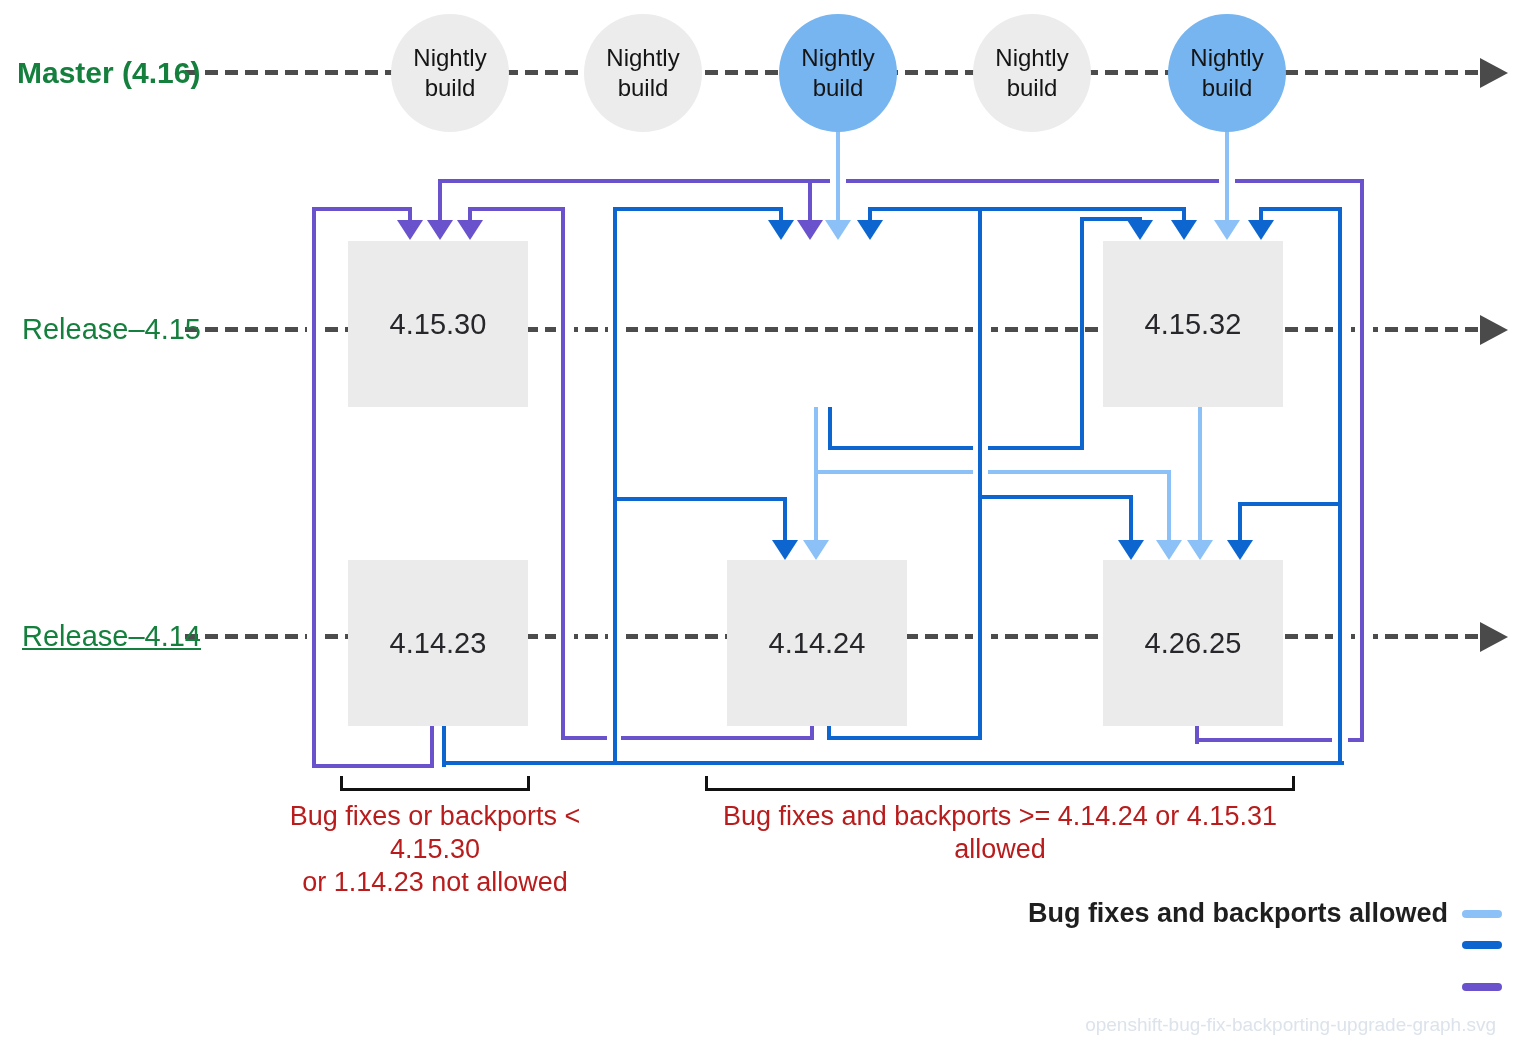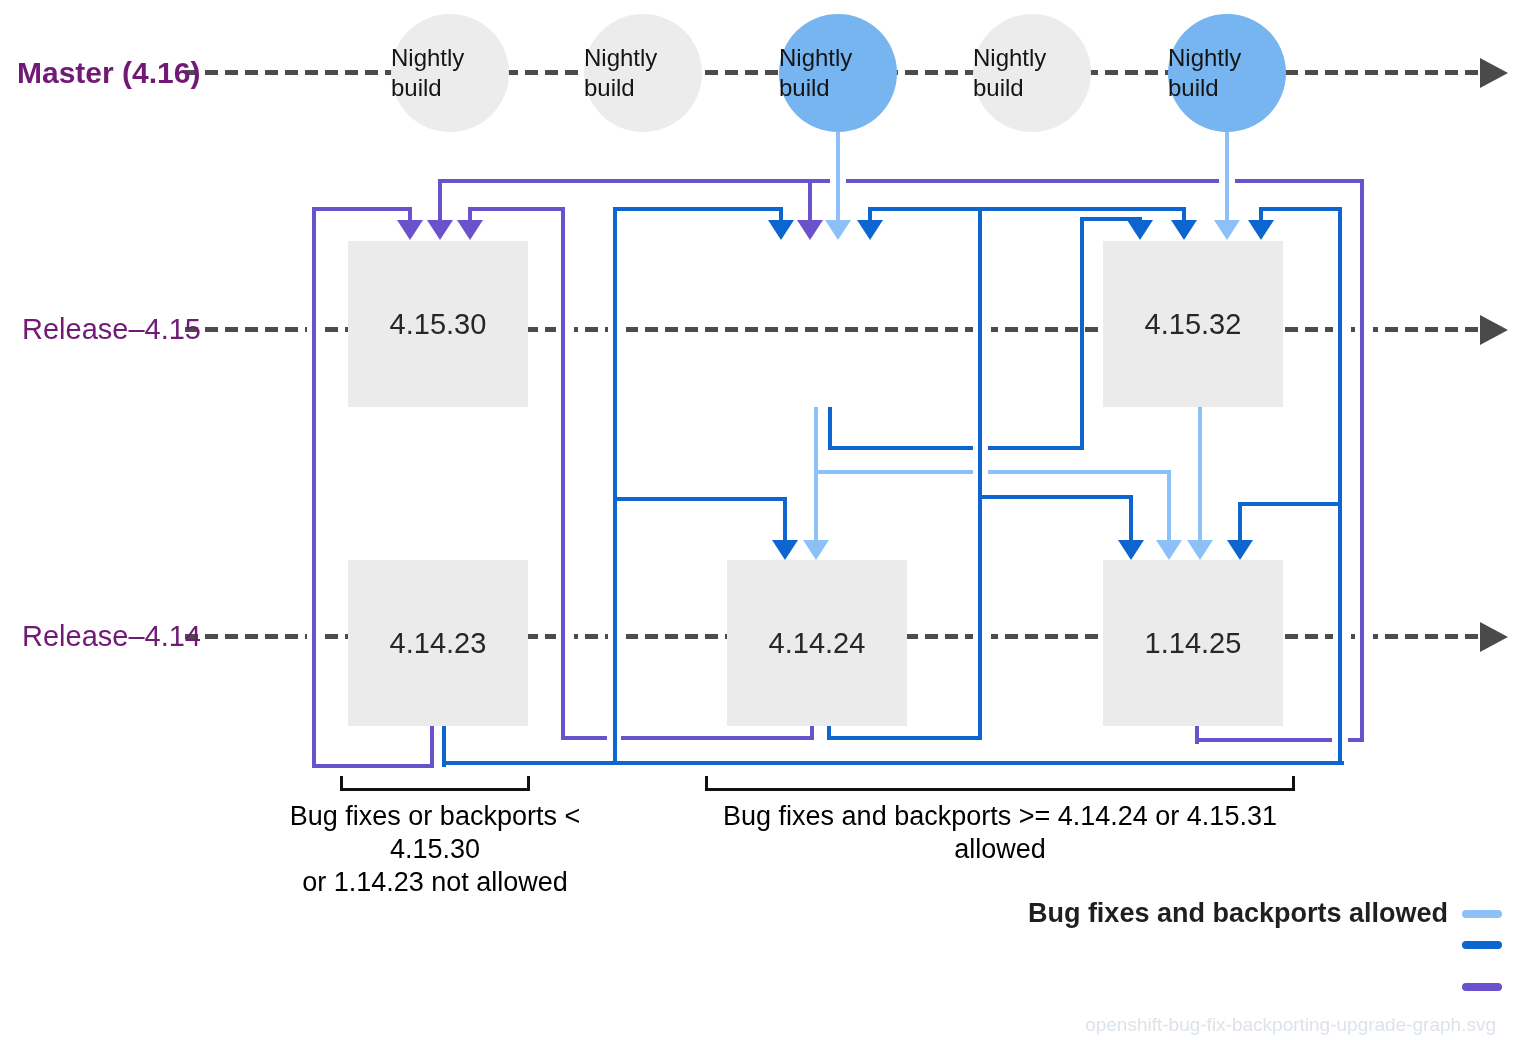--- a/index.html
+++ b/index.html
@@ -12,28 +12,28 @@
   .h{position:absolute;height:4px;}
   .v{position:absolute;width:4px;}
   .pu{background:#6a52cc;} .db{background:#0d66d0;} .lb{background:#8bc1f7;}
   .ad{position:absolute;width:0;height:0;border-left:13px solid transparent;
       border-right:13px solid transparent;border-top:20px solid #000;}
   .ad.apu{border-top-color:#6a52cc;} .ad.adb{border-top-color:#0d66d0;} .ad.alb{border-top-color:#8bc1f7;}
   .gap{position:absolute;background:#fff;width:18px;height:9px;}
   .node{position:absolute;width:180px;height:166px;background:#ebebeb;display:flex;
         align-items:center;justify-content:center;font-size:29px;color:#26262b;}
   .circ{position:absolute;width:118px;height:118px;border-radius:50%;background:#ececec;
-        display:flex;align-items:center;justify-content:center;
+        display:flex;align-items:center;justify-content:center;text-align:center;
         font-size:24px;line-height:1.25;color:#151515;}
   .circ.hl{background:#76b5ef;}
-  .lane-label{position:absolute;font-size:29px;color:#701a75;font-weight:500;}
+  .lane-label{position:absolute;font-size:29px;color:#15803d;font-weight:500;}
   .lane-label.master{font-weight:700;font-size:30px;}
   .brk{position:absolute;background:#111;}
   .note{position:absolute;text-align:center;font-size:27px;font-weight:500;
-        color:#000000;line-height:33px;}
+        color:#b91c1c;line-height:33px;}
   .legend-row{position:absolute;display:flex;align-items:center;gap:14px;}
   .legend-label{font-size:27px;font-weight:600;color:#1f1f1f;white-space:nowrap;}
   .swatch{width:40px;height:8px;border-radius:4px;}
   .watermark{position:absolute;right:24px;top:1014px;font-size:19px;color:#dce3eb;}
 </style>
 </head>
 <body>
 
 <div id="canvas">
 
@@ -159,42 +159,42 @@
   <div class="node" style="left:1103px;top:241px;">
     <span>4.15.32</span>
     </div>
   <div class="node" style="left:348px;top:560px;justify-content:center;">
     <span>4.14.23</span>
     </div>
   <div class="node" style="left:727px;top:560px;">
     <span>4.14.24</span>
     </div>
   <div class="node" style="left:1103px;top:560px;">
-    <span>1.14.25</span>
+    <span>4.26.25</span>
     </div>
 
   <div class="circ" style="left:391px;top:14px;">
     <span>Nightly build</span>
     </div>
   <div class="circ" style="left:584px;top:14px;">
     <span>Nightly build</span>
     </div>
   <div class="circ hl" style="left:779px;top:14px;">
     <span>Nightly build</span>
     </div>
   <div class="circ" style="left:973px;top:14px;">
     <span>Nightly build</span>
     </div>
   <div class="circ hl" style="left:1168px;top:14px;">
     <span>Nightly build</span>
     </div>
 
   <div class="lane-label master" style="left:17px;top:56px;">Master (4.16)</div>
   <div class="lane-label" style="left:22px;top:313px;">Release–4.15</div>
-  <div class="lane-label" style="left:22px;top:620px;">Release–4.14</div>
+  <div class="lane-label" style="left:22px;top:620px;text-decoration:underline;">Release–4.14</div>
 
   <div>
     <div class="brk" style="left:340px;top:788px;width:190px;height:3px;"></div>
     <div class="brk" style="left:340px;top:776px;width:3px;height:14px;"></div>
     <div class="brk" style="left:527px;top:776px;width:3px;height:14px;"></div>
   </div>
   <div>
     <div class="brk" style="left:705px;top:788px;width:590px;height:3px;"></div>
     <div class="brk" style="left:705px;top:776px;width:3px;height:14px;"></div>
     <div class="brk" style="left:1292px;top:776px;width:3px;height:14px;"></div>

